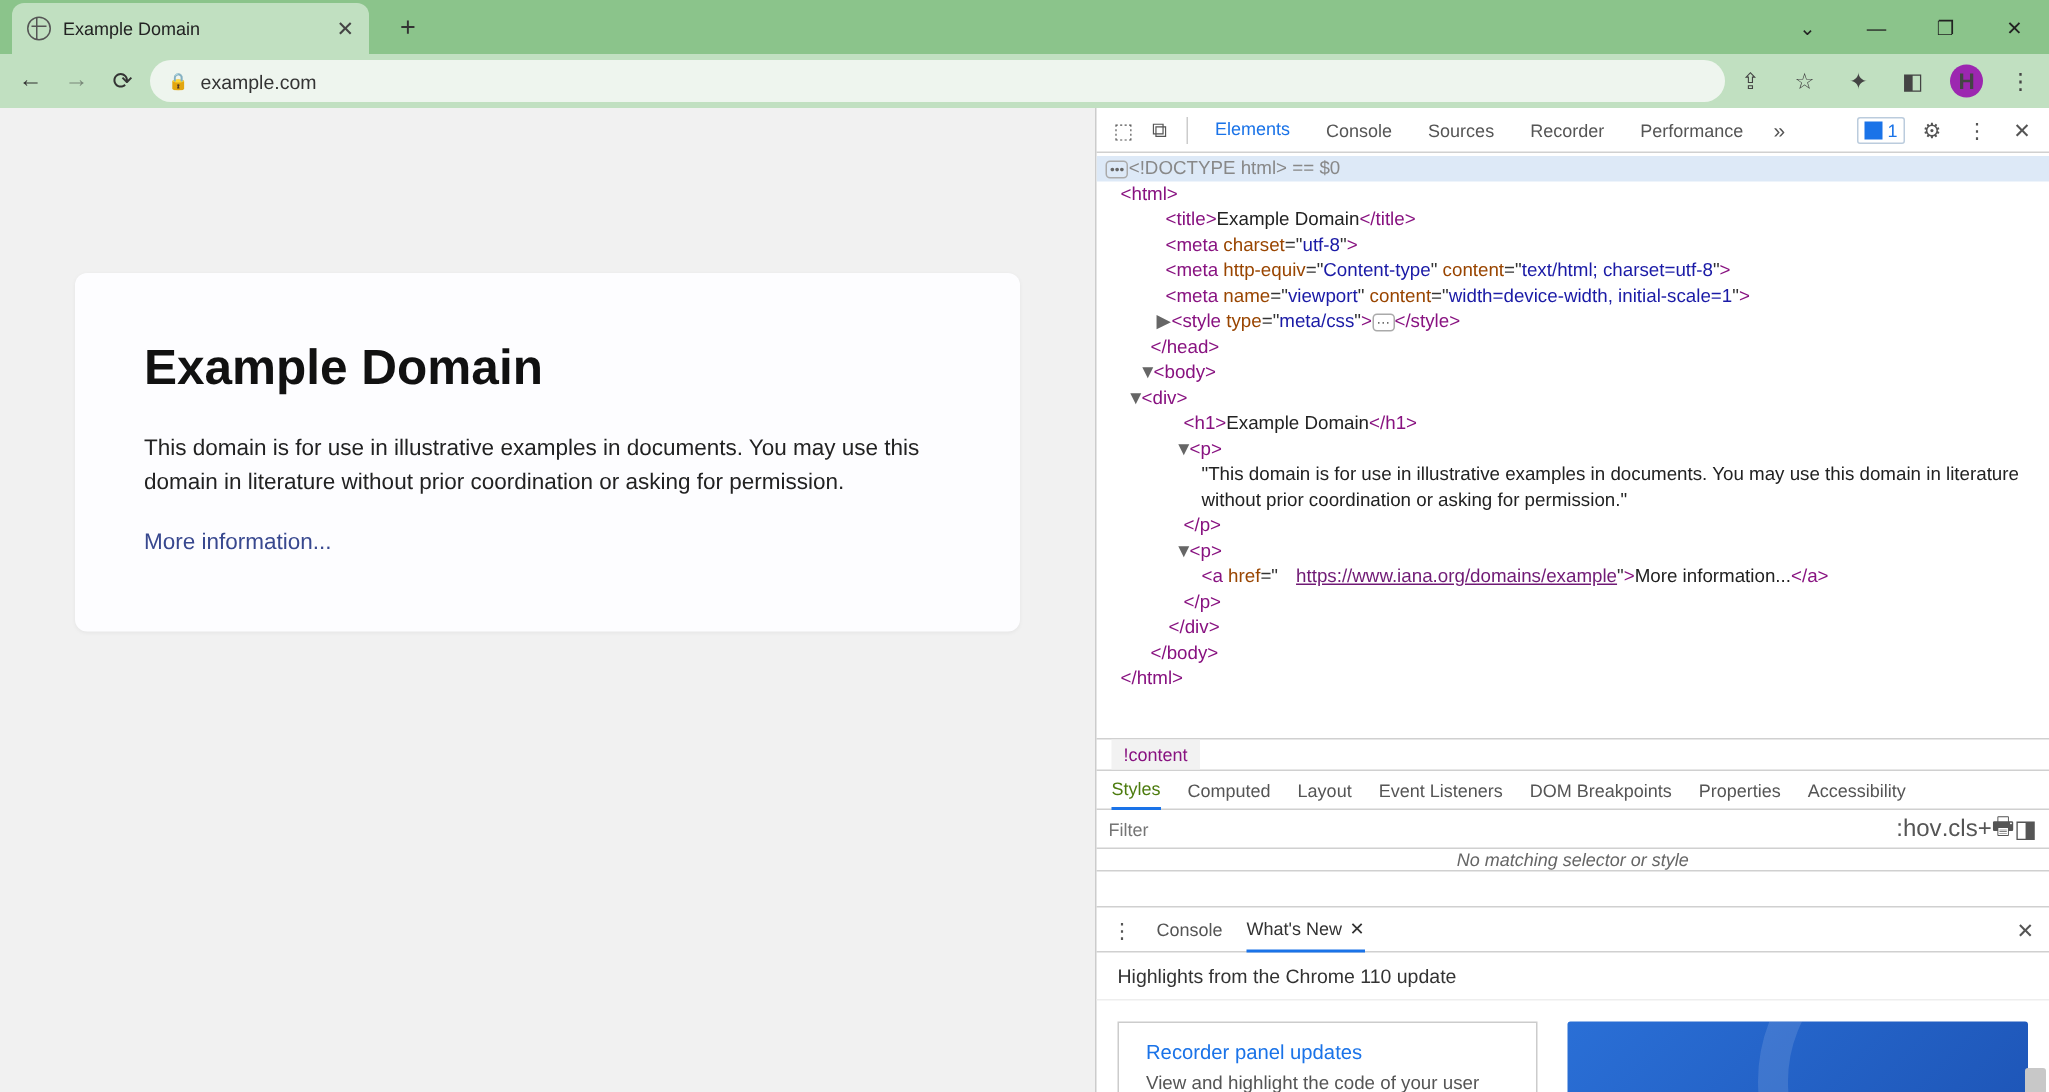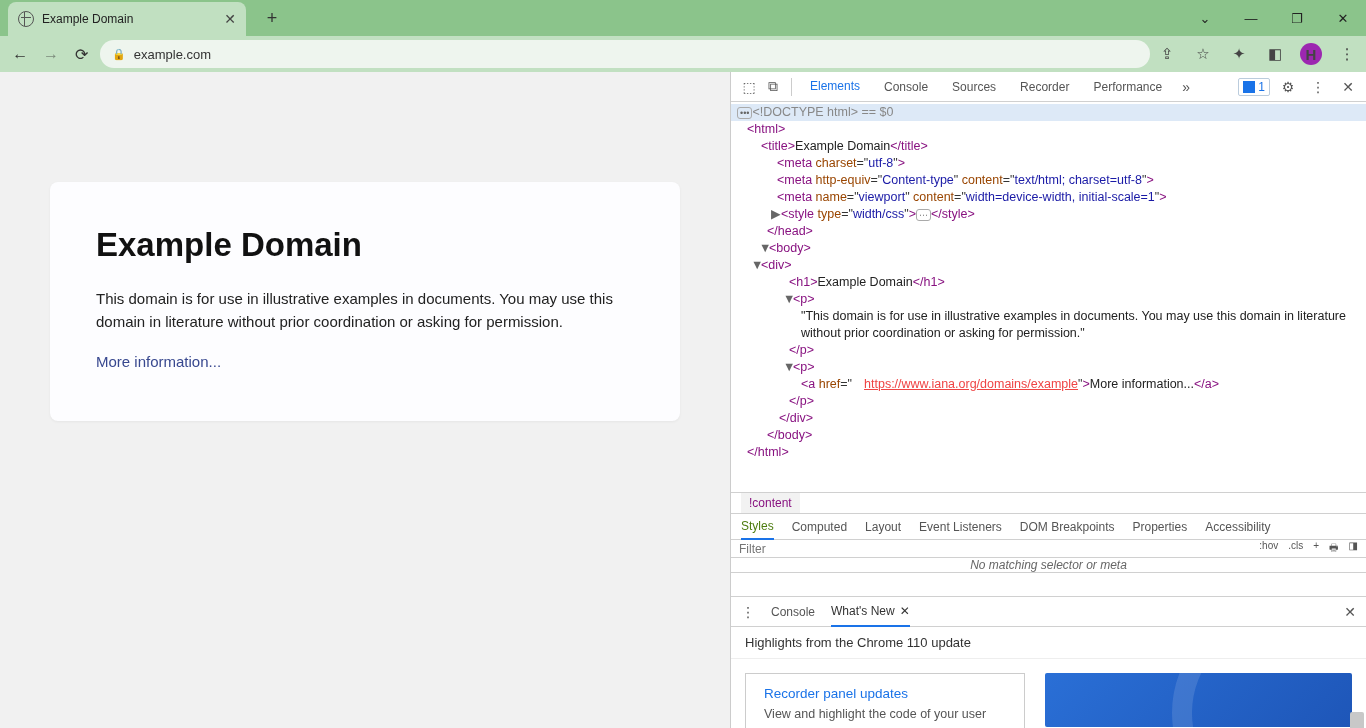--- a/index.html
+++ b/index.html
@@ -44,35 +44,35 @@
 .issue-badge { display:flex; align-items:center; gap:3px; color:#1a73e8; font-size:12px; padding:1px 4px; border:1px solid #bcd; border-radius:2px;}
 .issue-badge .sq { width:12px; height:12px; background:#1a73e8; }
 
 .dom { flex:0 0 390px; overflow:auto; font-family:Menlo,Consolas,monospace; font-size:12.5px; line-height:17px; padding:2px 0 6px 0; }
 .dom .hl { background:#dde9f7; }
 .dom .row { white-space:nowrap; padding-left:6px; }
 .tg { color:#881280; }
 .at { color:#994500; }
 .av { color:#1a1aa6; }
 .txt { color:#222; }
-.lnk { color:#ef4444; text-decoration:underline;padding-left:12px; }
+.lnk { color:#701a75; text-decoration:underline;padding-left:12px; }
 .ar { color:#666; display:inline-block; width:10px; cursor:pointer; }
 .ell { display:inline-block; border:1px solid #aaa; border-radius:3px; padding:0 2px; color:#666; font-size:9px; line-height:10px; vertical-align:middle;}
 .cmt { color:#888; }
 
 .crumb { height:24px; border-top:1px solid #d0d0d0; border-bottom:1px solid #d0d0d0; display:flex; align-items:center; padding:0 10px; color:#881280; font-family:Consolas,monospace; font-size:12px;}
 .crumb span { background:#f2f2f2; padding:3px 8px; }
 
 .styles-tabs { height:26px; display:flex; align-items:center; gap:18px; padding:0 10px; border-bottom:1px solid #d0d0d0; color:#555; font-size:12px;}
 .styles-tabs div { cursor:pointer; height:26px; display:flex; align-items:center;}
 .styles-tabs .active { color:#4d7c0f; border-bottom:2px solid #1a73e8; }
 
 .filterbar { height:26px; border-bottom:1px solid #d0d0d0; display:flex; align-items:center; padding:0 8px; gap:8px; color:#777; font-size:12px;}
 .filterbar input { border:none; outline:none; font-size:12px; flex:1; color:#555; }
-.filterbar .rt { margin-left:auto; display:flex; gap:10px; align-items:flex-start; font-family:Consolas,monospace; font-size:10px; color:#555;}
+.filterbar .rt { margin-left:auto; display:flex; gap:0; align-items:center; font-family:Consolas,monospace; font-size:16px; color:#555;}
 
 .nomatch { height:30px; display:flex; align-items:center; justify-content:center; font-style:italic; color:#666; border-bottom:1px solid #d0d0d0; font-size:12px;}
 
 .gap { flex:0 0 24px; border-bottom:1px solid #d0d0d0;}
 
 .drawer-tabs { height:30px; display:flex; align-items:center; gap:16px; padding:0 10px; border-bottom:1px solid #d0d0d0; color:#555; font-size:12px;}
 .drawer-tabs .k { cursor:pointer; font-size:14px;}
 .drawer-tabs .tab2 { cursor:pointer; height:30px; display:flex; align-items:center; gap:5px;}
 .drawer-tabs .active { color:#333; border-bottom:2px solid #1a73e8;}
 .drawer-tabs .dclose { margin-left:auto; cursor:pointer; font-size:14px;}
@@ -150,25 +150,25 @@
           </div>
         <div class="toolicon">⚙</div>
         <div class="toolicon">⋮</div>
         <div class="toolicon">✕</div>
       </div>
     </div>
 
     <div class="dom">
       <div class="row hl"><span class="ell">•••</span><span class="cmt">&lt;!DOCTYPE html&gt;</span><span class="cmt"> == $0</span></div>
       <div class="row" style="padding-left:16px"><span class="tg">&lt;html&gt;</span></div>
-      <div class="row" style="padding-left:30px"><span class="tg">&lt;title&gt;</span><span class="txt">Example Domain</span><span class="tg">&lt;/title&gt;</span></div>
+      <div class="row" style="padding-left:46px"><span class="tg">&lt;title&gt;</span><span class="txt">Example Domain</span><span class="tg">&lt;/title&gt;</span></div>
       <div class="row" style="padding-left:46px"><span class="tg">&lt;meta </span><span class="at">charset</span>="<span class="av">utf-8</span>"<span class="tg">&gt;</span></div>
       <div class="row" style="padding-left:46px"><span class="tg">&lt;meta </span><span class="at">http-equiv</span>="<span class="av">Content-type</span>" <span class="at">content</span>="<span class="av">text/html; charset=utf-8</span>"<span class="tg">&gt;</span></div>
       <div class="row" style="padding-left:46px"><span class="tg">&lt;meta </span><span class="at">name</span>="<span class="av">viewport</span>" <span class="at">content</span>="<span class="av">width=device-width, initial-scale=1</span>"<span class="tg">&gt;</span></div>
-      <div class="row" style="padding-left:40px"><span class="ar">▶</span><span class="tg">&lt;style </span><span class="at">type</span>="<span class="av">width/css</span>"<span class="tg">&gt;</span><span class="ell">⋯</span><span class="tg">&lt;/style&gt;</span></div>
+      <div class="row" style="padding-left:40px"><span class="ar">▶</span><span class="tg">&lt;style </span><span class="at">type</span>="<span class="av">meta/css</span>"<span class="tg">&gt;</span><span class="ell">⋯</span><span class="tg">&lt;/style&gt;</span></div>
       <div class="row" style="padding-left:36px"><span class="tg">&lt;/head&gt;</span></div>
       <div class="row" style="padding-left:28px"><span class="ar">▼</span><span class="tg">&lt;body&gt;</span></div>
       <div class="row" style="padding-left:20px"><span class="ar">▼</span><span class="tg">&lt;div&gt;</span></div>
       <div class="row" style="padding-left:58px"><span class="tg">&lt;h1&gt;</span><span class="txt">Example Domain</span><span class="tg">&lt;/h1&gt;</span></div>
       <div class="row" style="padding-left:52px"><span class="ar">▼</span><span class="tg">&lt;p&gt;</span></div>
       <div class="row" style="padding-left:70px; white-space:normal; padding-right:8px"><span class="txt">"This domain is for use in illustrative examples in documents. You may use this domain in literature without prior coordination or asking for permission."</span></div>
       <div class="row" style="padding-left:58px"><span class="tg">&lt;/p&gt;</span></div>
       <div class="row" style="padding-left:52px"><span class="ar">▼</span><span class="tg">&lt;p&gt;</span></div>
       <div class="row" style="padding-left:70px"><span class="tg">&lt;a </span><span class="at">href</span>="<span class="lnk">https://www.iana.org/domains/example</span>"<span class="tg">&gt;</span><span class="txt">More information...</span><span class="tg">&lt;/a&gt;</span></div>
       <div class="row" style="padding-left:58px"><span class="tg">&lt;/p&gt;</span></div>
@@ -195,21 +195,21 @@
       <input placeholder="Filter" style="">
       <div class="rt">
         <span>:hov</span>
         <span>.cls</span>
         <span>+</span>
         <span>🖶</span>
         <span>◨</span>
       </div>
     </div>
 
-    <div class="nomatch">No matching selector or meta</div>
+    <div class="nomatch">No matching selector or style</div>
     <div class="gap"></div>
 
     <div class="drawer-tabs">
       <span class="k">⋮</span>
       <div class="tab2">Console</div>
       <div class="tab2 active">
           <span>What's New</span>
           <span>✕</span>
         </div>
       <span class="dclose">✕</span>

